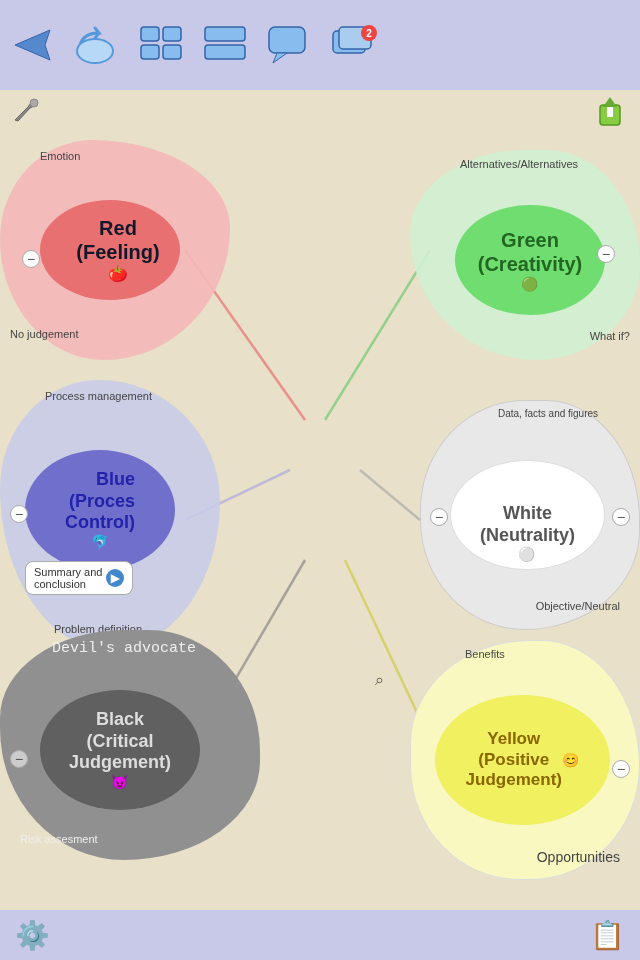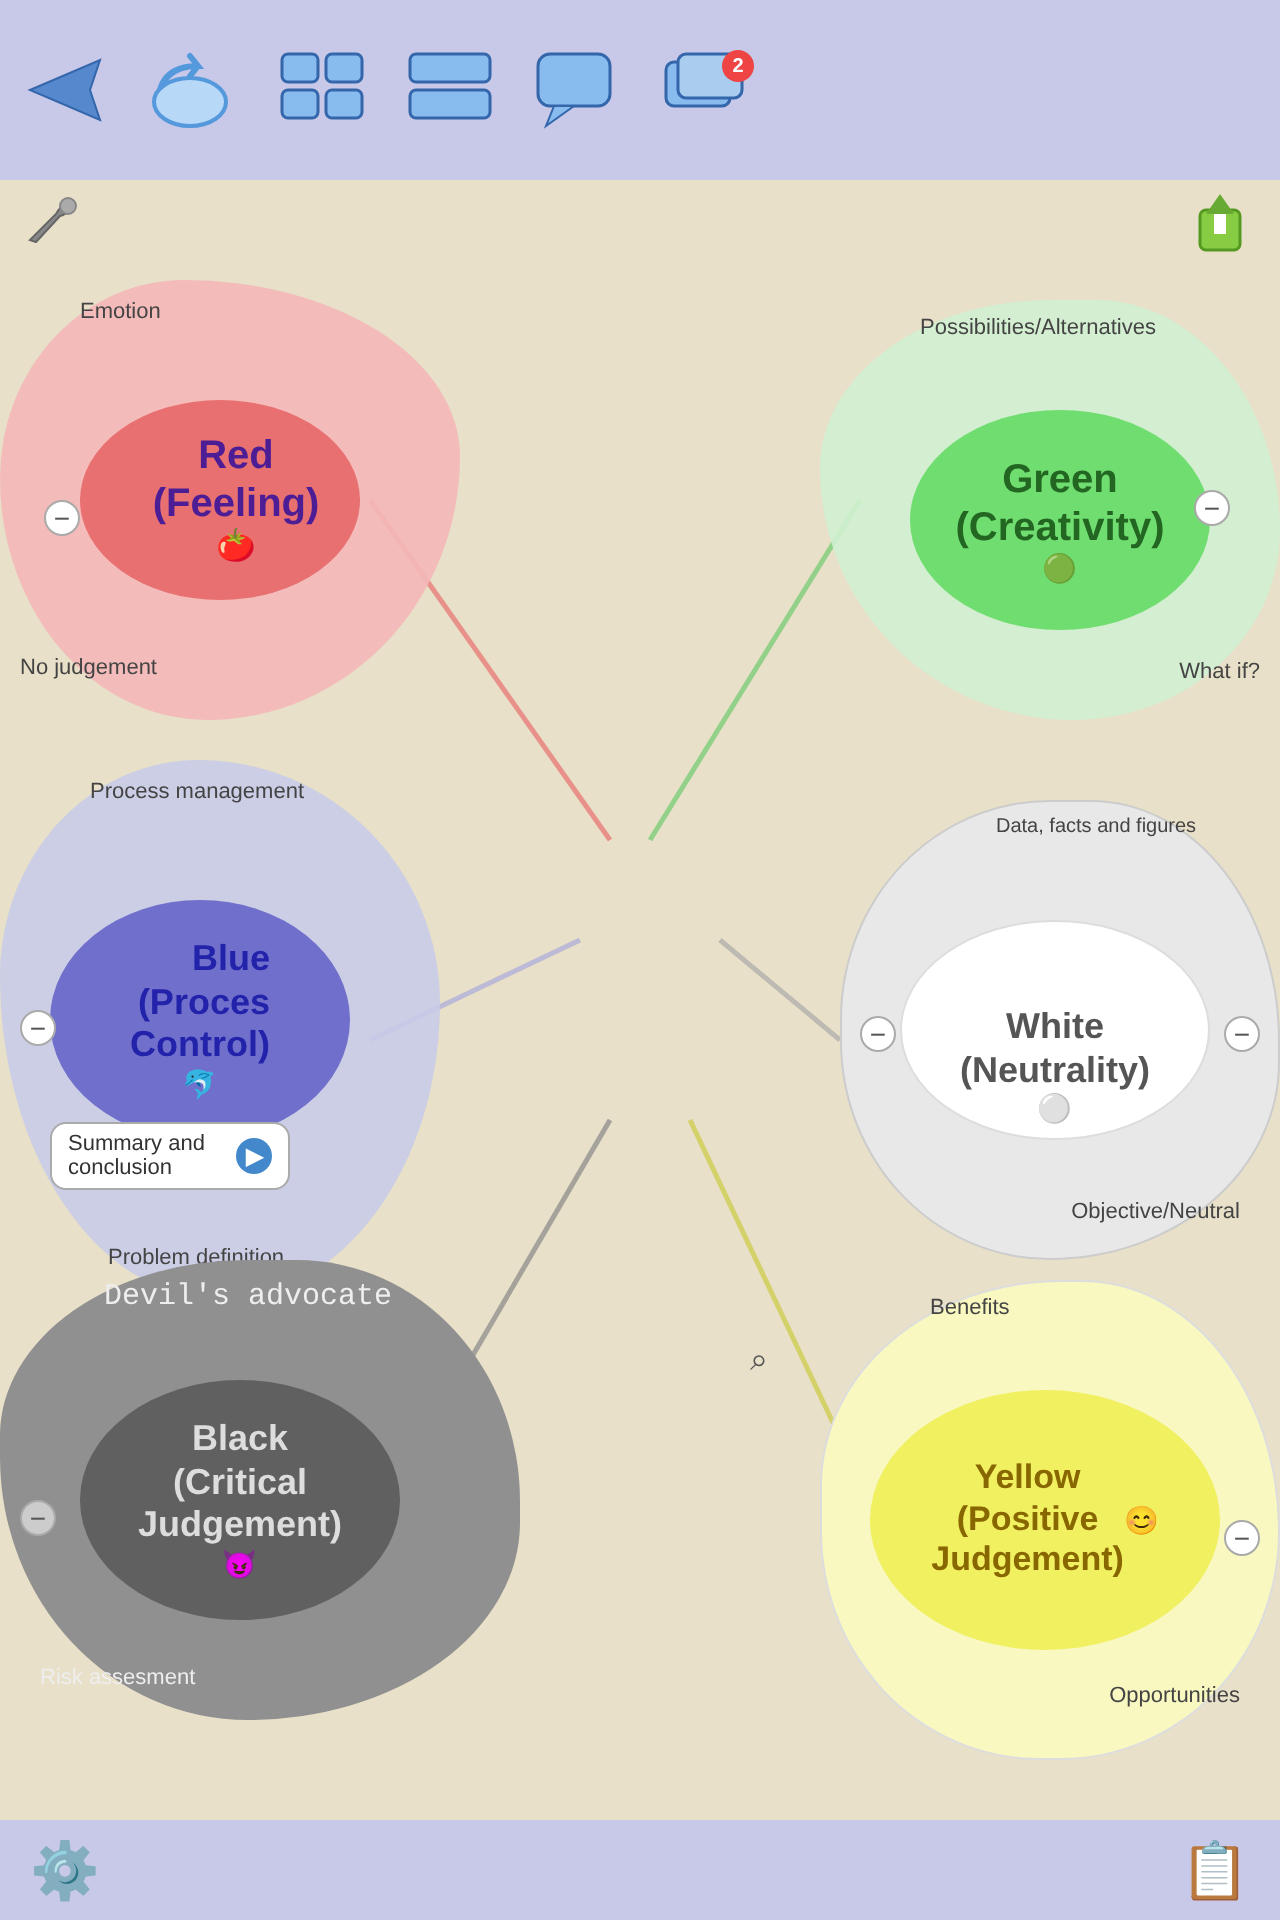--- a/index.html
+++ b/index.html
@@ -100,21 +100,21 @@
       border-radius: 50%;
       display: flex;
       align-items: center;
       justify-content: center;
       flex-direction: column;
     }
 
     #node-red .main-ellipse span {
       font-size: 20px;
       font-weight: bold;
-      color: #4c1d95;
+      color: #0f172a;
       text-align: center;
       line-height: 1.2;
       margin-left: 16px;
     }
 
     .minus-btn {
       position: absolute;
       width: 18px; height: 18px;
       background: white;
       border-radius: 50%;
@@ -232,21 +232,21 @@
       bottom: 55px; left: 25px;
       background: white;
       border-radius: 8px;
       padding: 4px 8px;
       font-size: 11px;
       color: #333;
       border: 1px solid #aaa;
       cursor: pointer;
       display: flex;
       align-items: center;
-      gap: 16px;
+      gap: 4px;
     }
 
     .arrow-circle {
       width: 18px; height: 18px;
       background: #4488cc;
       border-radius: 50%;
       display: flex; align-items: center; justify-content: center;
       color: white;
       font-size: 12px;
     }
@@ -374,22 +374,22 @@
 
     #node-yellow .node-label-small {
       position: absolute;
       top: 8px; left: 55px;
       font-size: 11px;
       color: #444;
     }
 
     #node-yellow .node-label-small2 {
       position: absolute;
-      bottom: 26px; right: 20px;
-      font-size: 11px;
+      bottom: 15px; right: 20px;
+      font-size: 14px;
       color: #444;
     }
 
     #node-yellow .main-ellipse {
       position: absolute;
       top: 55px; left: 25px;
       width: 175px; height: 130px;
       background: #f0f060;
       border-radius: 50%;
       display: flex;
@@ -552,21 +552,21 @@
       <div class="main-ellipse">
         <span>Red<br>(Feeling)</span>
         <span style="font-size:16px;">🍅</span>
       </div>
       <div class="minus-btn" style="top:110px; left:22px;">−</div>
       <div class="node-label-small2">No judgement</div>
     </div>
 
     <div id="node-green" class="node">
       <div class="green-blob"></div>
-      <div class="node-label-small">Possibilities/Alternatives</div>
+      <div class="node-label-small">Alternatives/Alternatives</div>
       <div class="main-ellipse">
         <span>Green<br>(Creativity)</span>
         <span style="font-size:14px;">🟢</span>
       </div>
       <div class="minus-btn" style="top:95px; right:25px;">−</div>
       <div class="node-label-small2">What if?</div>
     </div>
 
     <div id="node-blue" class="node">
       <div class="blue-blob"></div>

